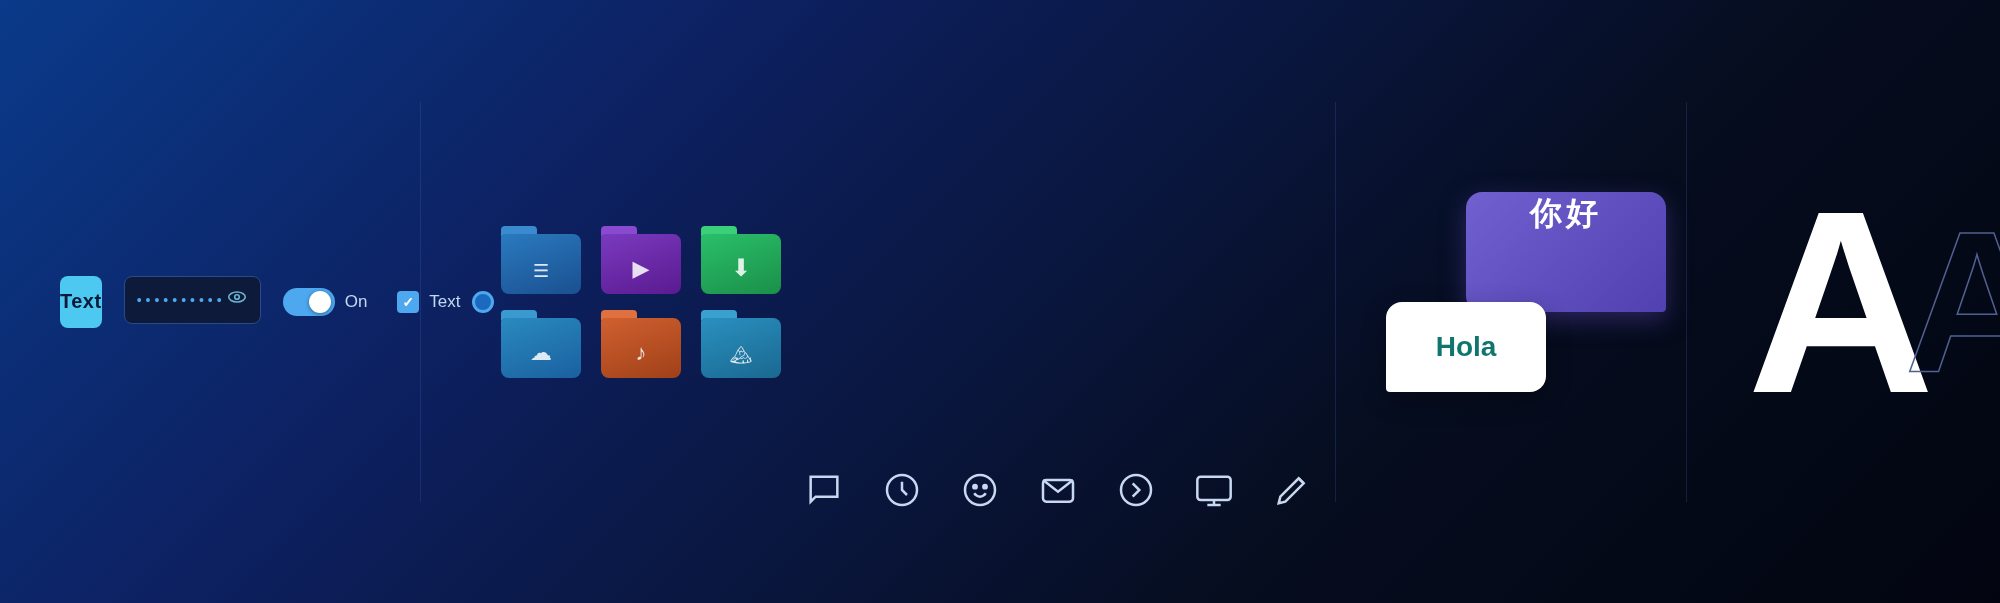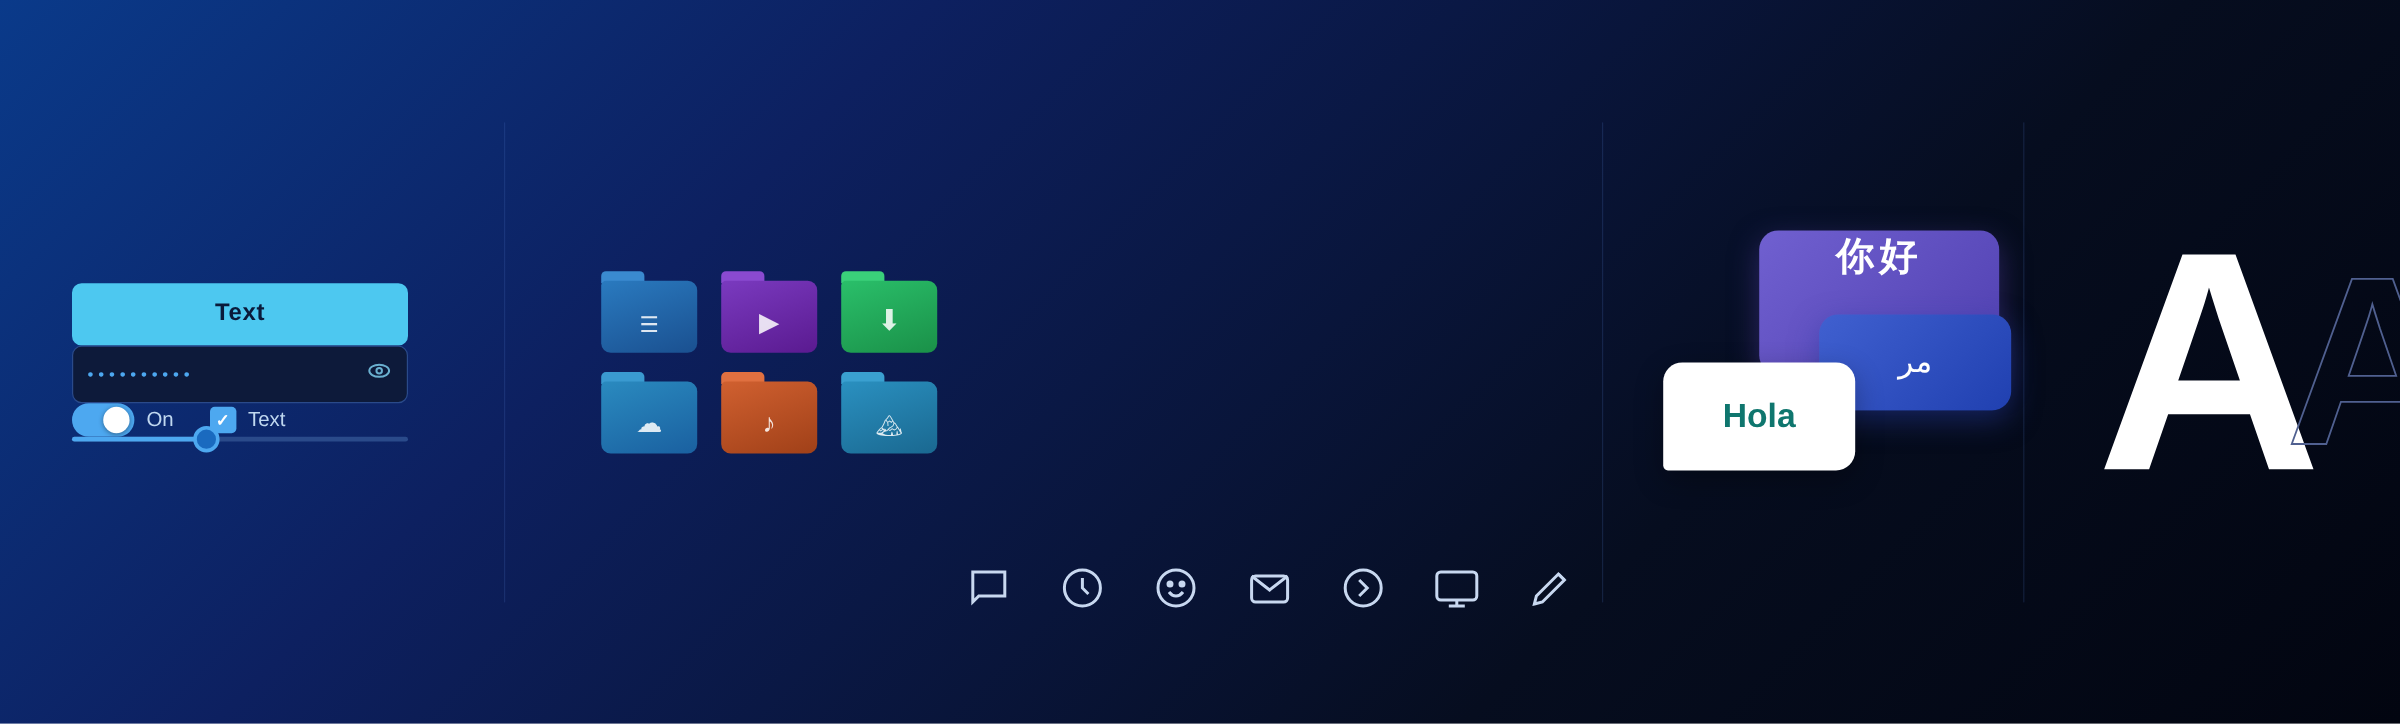--- a/index.html
+++ b/index.html
@@ -19,21 +19,22 @@
       height: 100%;
       display: flex;
       align-items: center;
       padding: 0 60px;
       gap: 0;
     }
 
     
     .section-controls {
       display: flex;
-      flex-direction: column;
+      flex-direction: row;
+      gap: 22px;
       width: 340px;
       flex-shrink: 0;
     }
 
     
     .text-button {
       background: #4dc8f0;
       border: none;
       border-radius: 8px;
       width: 280px;
@@ -528,23 +529,20 @@
 
   <div class="section-divider"></div>
 
   <div class="section-chat">
     <div class="chat-container">
 
       <div class="bubble-chinese">
         <span>你好</span>
       </div>
 
-      <div class="bubble-arabic">
-        <span>مر</span>
-      </div>
 
       <div class="bubble-hola">
         <span>Hola</span>
       </div>
 
     </div>
   </div>
 
   <div class="section-divider"></div>
 

